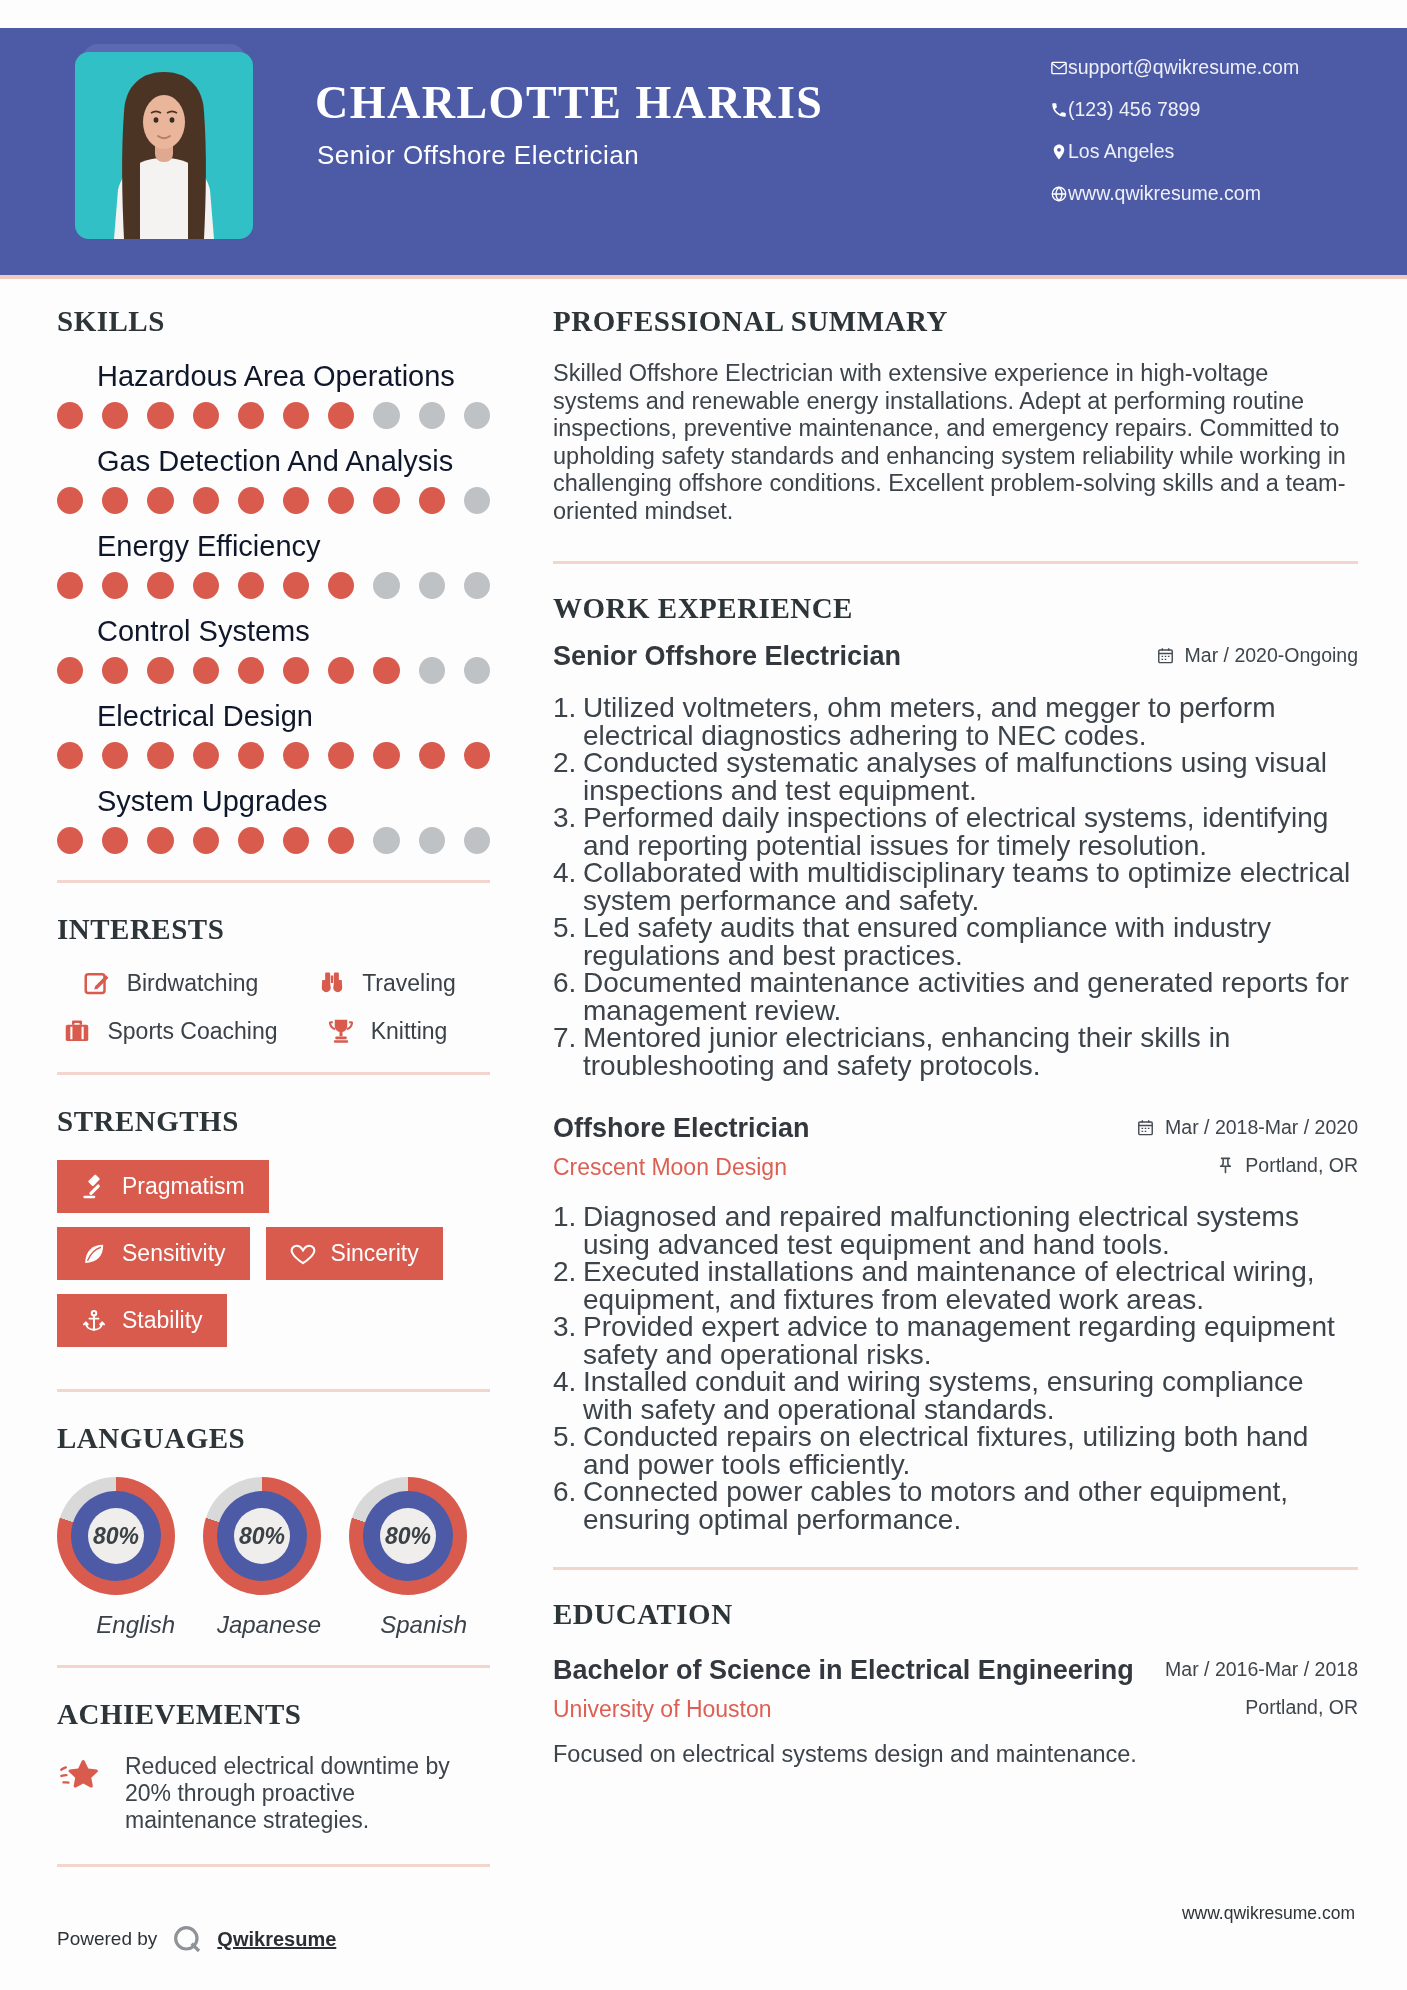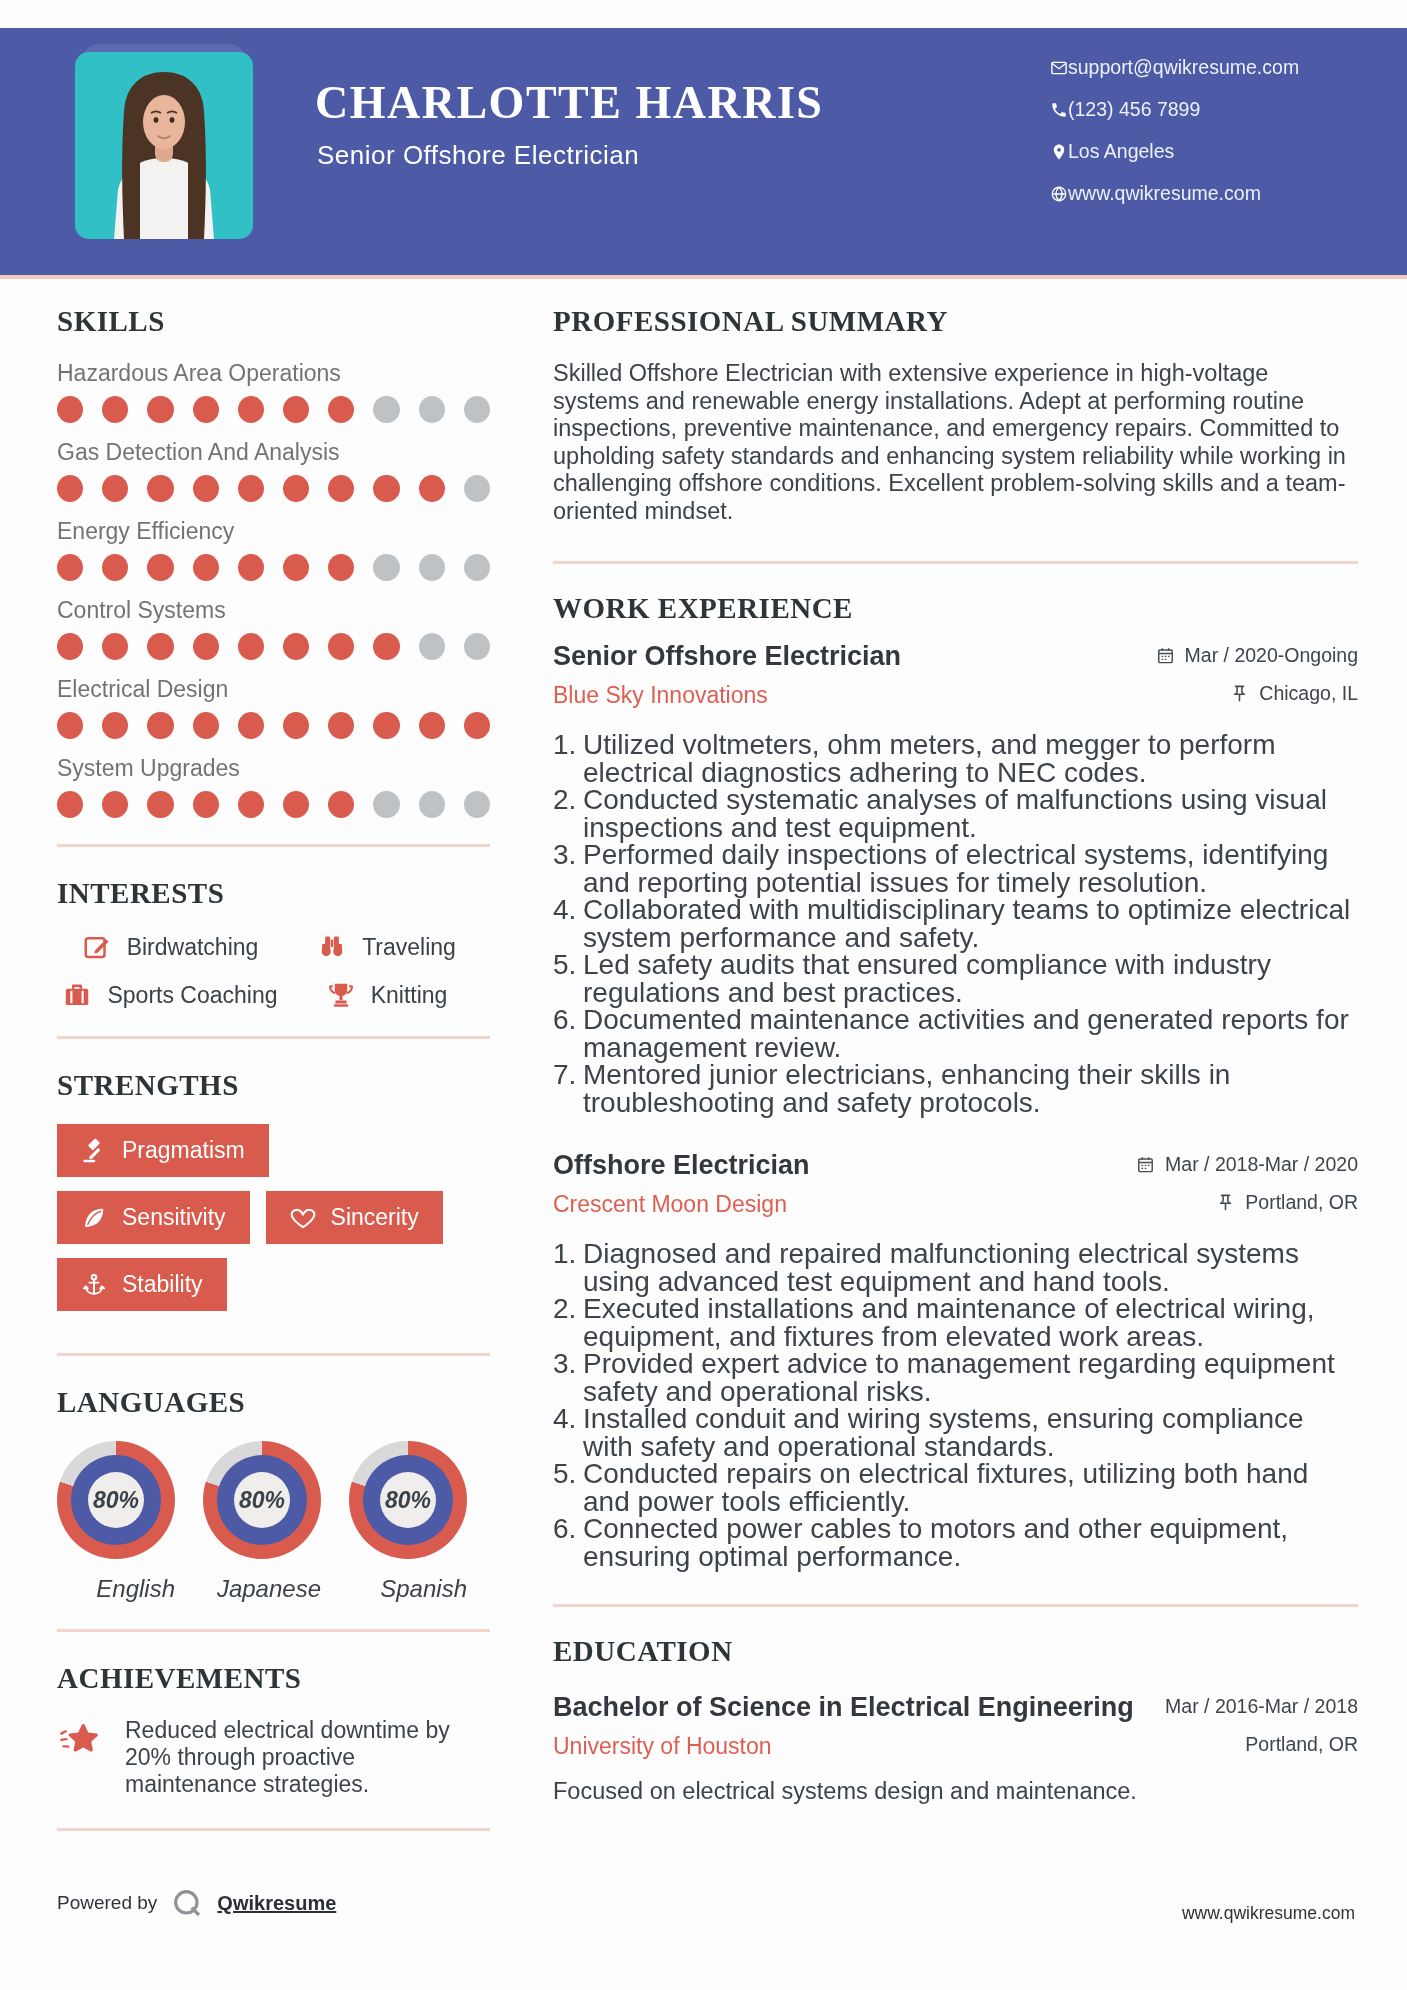--- a/index.html
+++ b/index.html
@@ -18,21 +18,21 @@
   .contact-row .ic{width:18px;height:18px;flex:0 0 18px;}
   .ic svg{display:block;width:100%;height:100%;}
   
   .left{position:absolute;left:57px;top:305px;width:433px;}
   .right{position:absolute;left:553px;top:305px;width:805px;}
   h2.sec{margin:0 0 22px;font-family:"Liberation Serif",serif;font-weight:700;
          font-size:29px;color:#2d3539;letter-spacing:.5px;}
   .divider{border:none;height:3px;background:#f4d5ce;margin:26px 0 30px;}
   
   .skill{margin-bottom:16px;}
-  .skill-label{font-size:23px;color:#737373;margin-bottom:9px;}
+  .skill-label{font-size:29px;color:#0f172a;margin-bottom:9px;margin-left:40px;}
   .dots{display:flex;gap:19px;}
   .dot{width:27px;height:27px;border-radius:50%;}
   
   .interests{display:grid;grid-template-columns:226px 1fr;row-gap:18px;}
   .interest{display:flex;align-items:center;gap:15px;font-size:23px;color:#3a4147;justify-content:center;}
   .interest .ic{width:30px;height:30px;flex:0 0 30px;}
   
   .chip{display:inline-flex;align-items:center;gap:15px;background:#d85b4d;color:#fff;
         font-size:23px;height:53px;padding:0 24px;border:none;margin:0 16px 14px 0;
         font-family:"Liberation Sans",sans-serif;}
@@ -376,31 +376,20 @@
               <span class="ic">
                 <svg viewBox="0 0 24 24" fill="none" stroke="#454c52" stroke-width="1.8">
                   <rect x="3.5" y="5" width="17" height="16" rx="1.5"></rect>
                   <path d="M3.5 9.5h17M8 2.8V6M16 2.8V6"></path>
                   <path d="M7 13h2M11 13h2M15 13h2M7 17h2M11 17h2" stroke-width="1.6"></path>
                 </svg>
               </span>
               <span>Mar / 2020-Ongoing</span>
             </span>
           </div>
-          <div class="comprow">
-            <span class="company">Blue Sky Innovations</span>
-            <span class="meta">
-              <span class="ic">
-                <svg viewBox="0 0 24 24" fill="#454c52">
-                  <path d="M14 4v5c0 1.1.3 2.1.9 3H9.1c.6-.9.9-1.9.9-3V4h4m3-2H7c-.55 0-1 .45-1 1s.45 1 1 1h1v5c0 1.66-1.34 3-3 3v2h5.97v7l1 1 1-1v-7H19v-2c-1.66 0-3-1.34-3-3V4h1c.55 0 1-.45 1-1s-.45-1-1-1z"></path>
-                </svg>
-              </span>
-              <span>Chicago, IL</span>
-            </span>
-          </div>
           <ol class="bullets">
             <li>Utilized voltmeters, ohm meters, and megger to perform electrical diagnostics adhering to NEC codes.</li>
             <li>Conducted systematic analyses of malfunctions using visual inspections and test equipment.</li>
             <li>Performed daily inspections of electrical systems, identifying and reporting potential issues for timely resolution.</li>
             <li>Collaborated with multidisciplinary teams to optimize electrical system performance and safety.</li>
             <li>Led safety audits that ensured compliance with industry regulations and best practices.</li>
             <li>Documented maintenance activities and generated reports for management review.</li>
             <li>Mentored junior electricians, enhancing their skills in troubleshooting and safety protocols.</li>
           </ol>
         </div>

